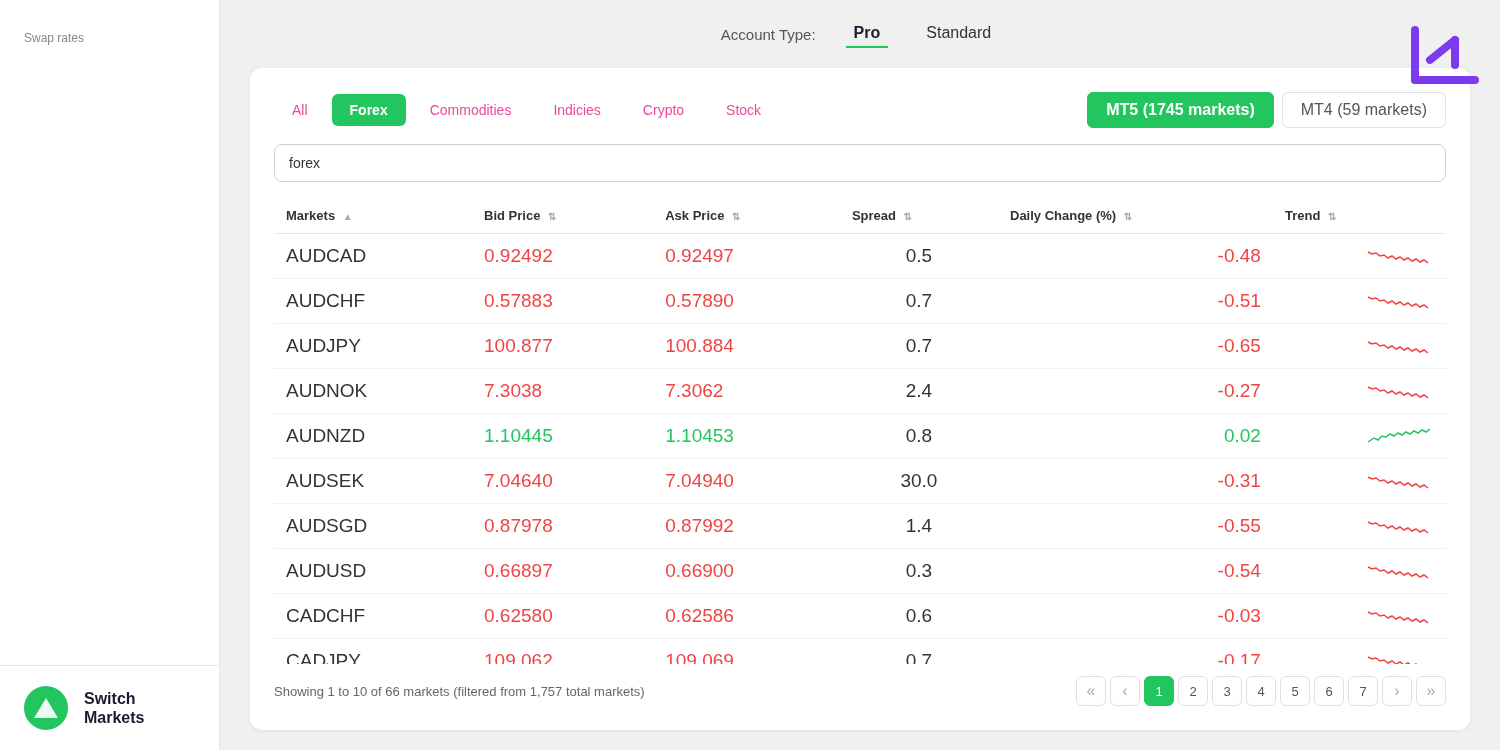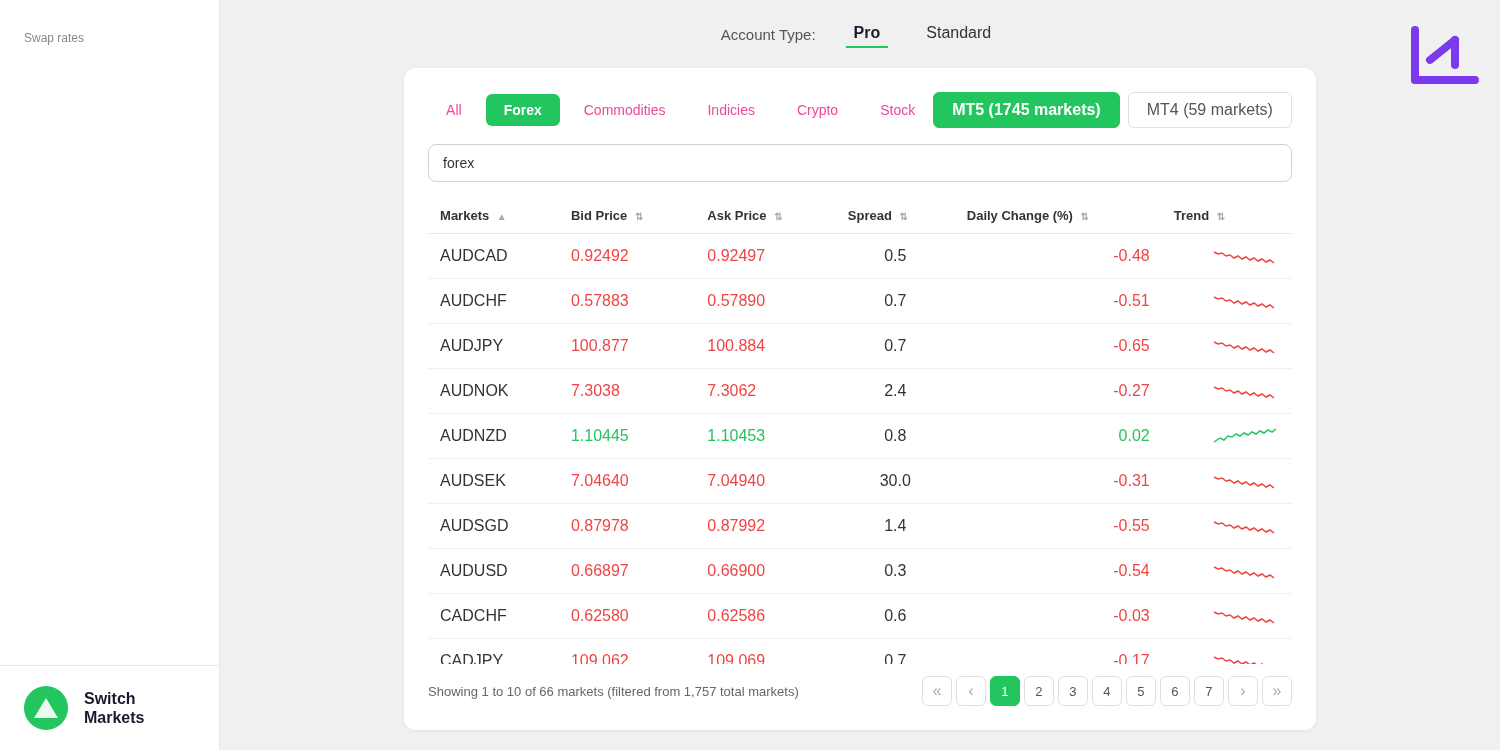--- a/index.html
+++ b/index.html
@@ -52,21 +52,20 @@
       font-weight: 700;
       color: #1a1a2e;
       line-height: 1.2;
     }
     .content-area {
       flex: 1;
       padding: 20px 30px;
       overflow: hidden;
       display: flex;
       flex-direction: column;
-      align-items: center;
     }
     .header-row {
       display: flex;
       align-items: center;
       justify-content: center;
       margin-bottom: 20px;
       gap: 30px;
     }
     .account-type-label {
       font-size: 15px;
@@ -171,21 +170,21 @@
       display: inline-block;
       font-size: 10px;
       margin-left: 4px;
       color: #aaa;
     }
     tbody tr {
       border-bottom: 1px solid #f0f0f0;
     }
     tbody td {
       padding: 10px 12px;
-      font-size: 16px;
+      font-size: 19px;
       color: #333;
     }
     .price-red { color: #ef4444; }
     .price-green { color: #22c55e; }
     .change-red { color: #ef4444; text-align: right; }
     .change-green { color: #22c55e; text-align: right; }
     .trend-cell {
       text-align: right;
     }
     .trend-svg {

